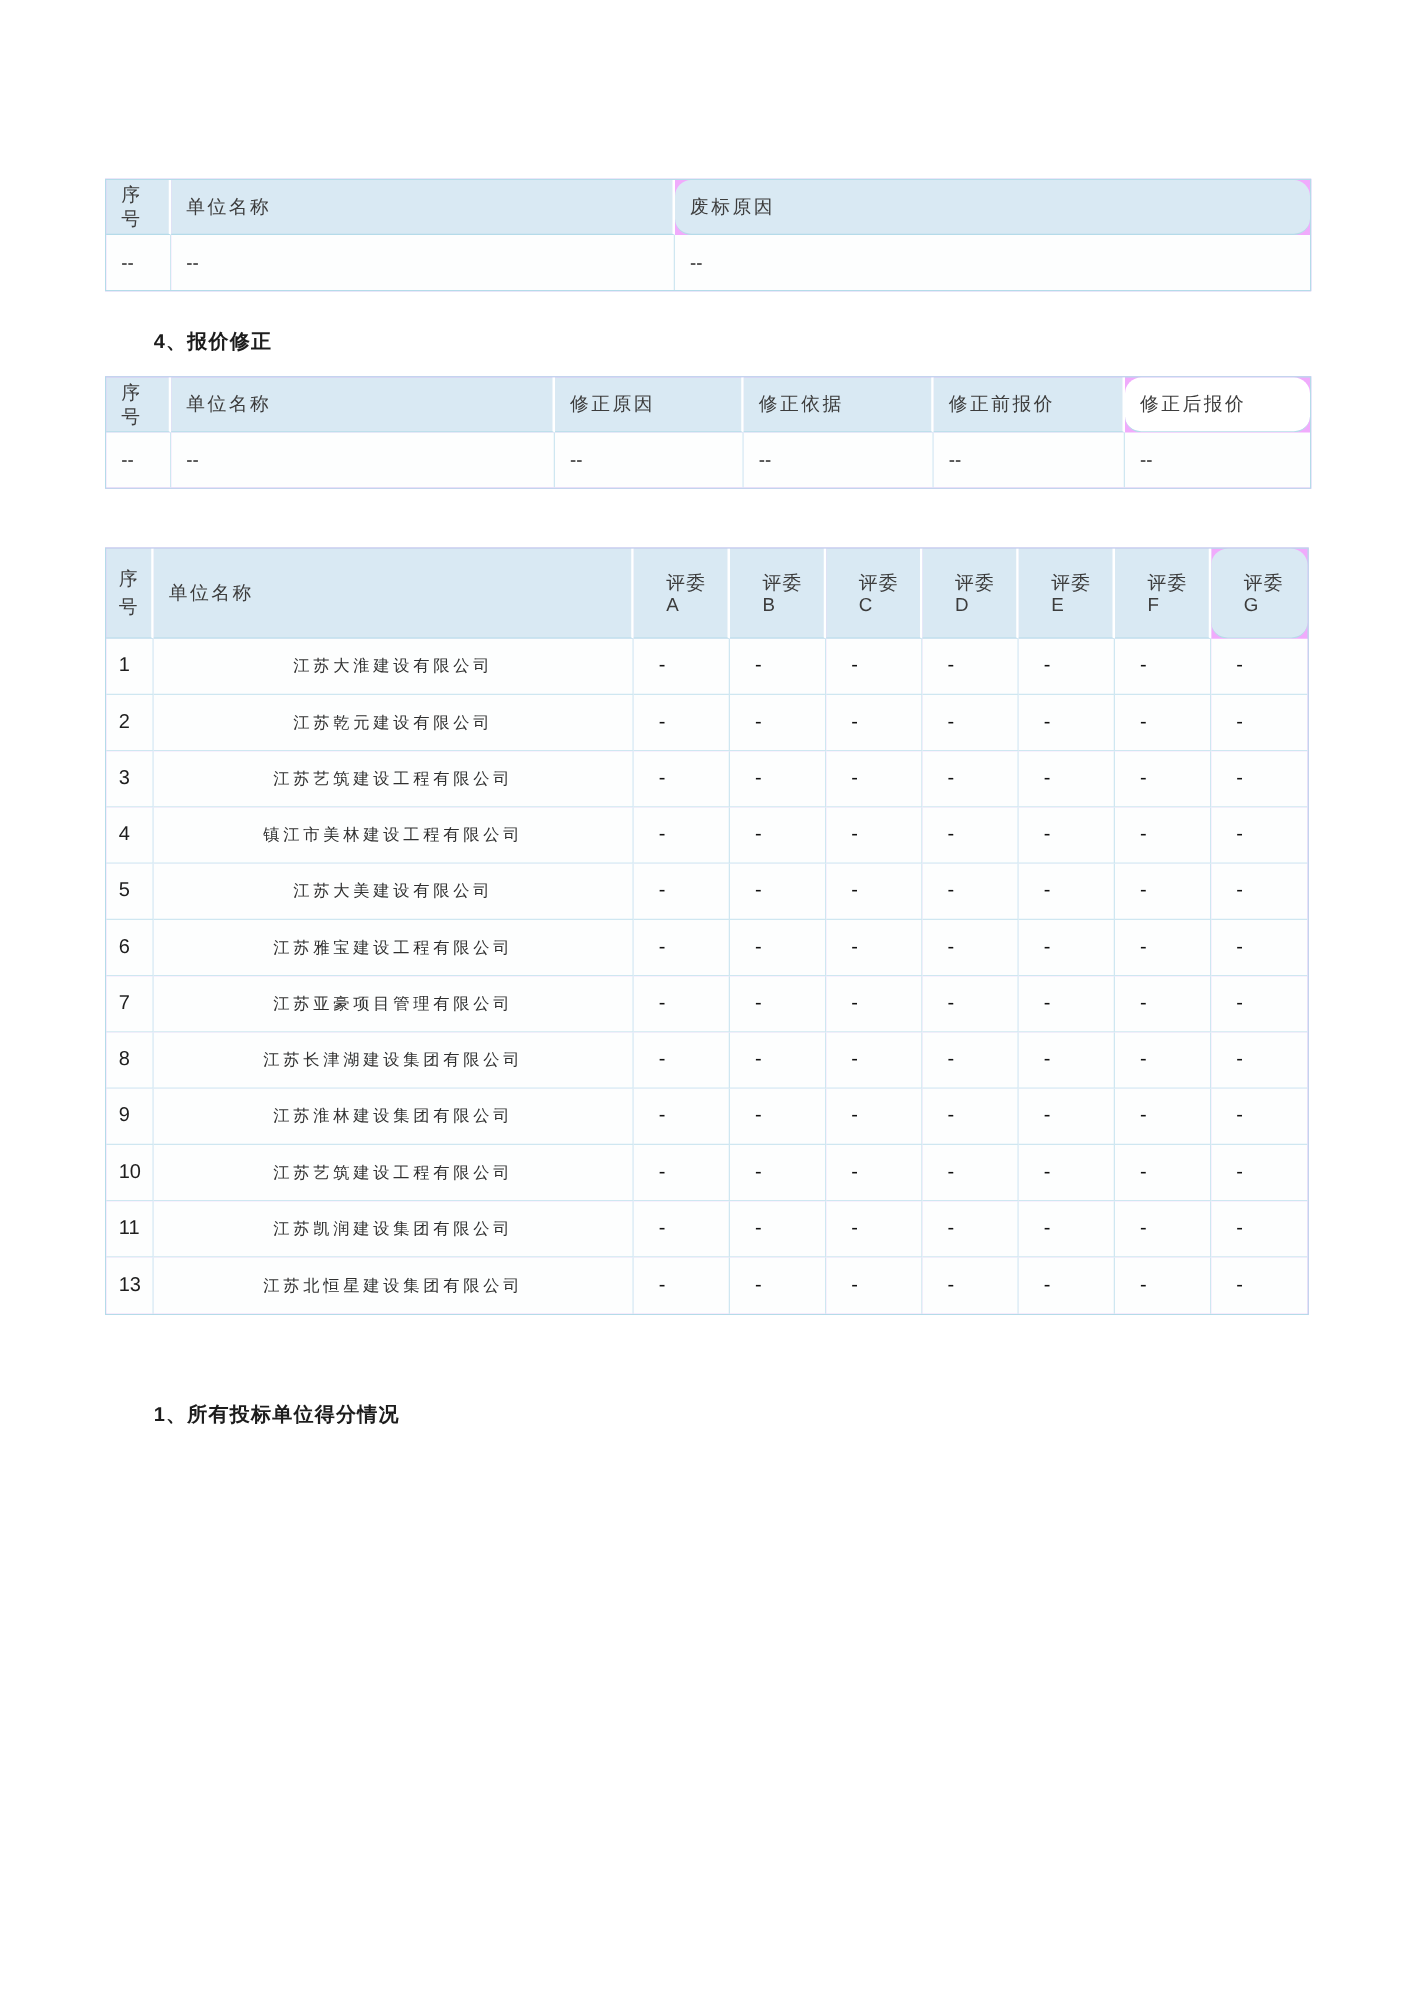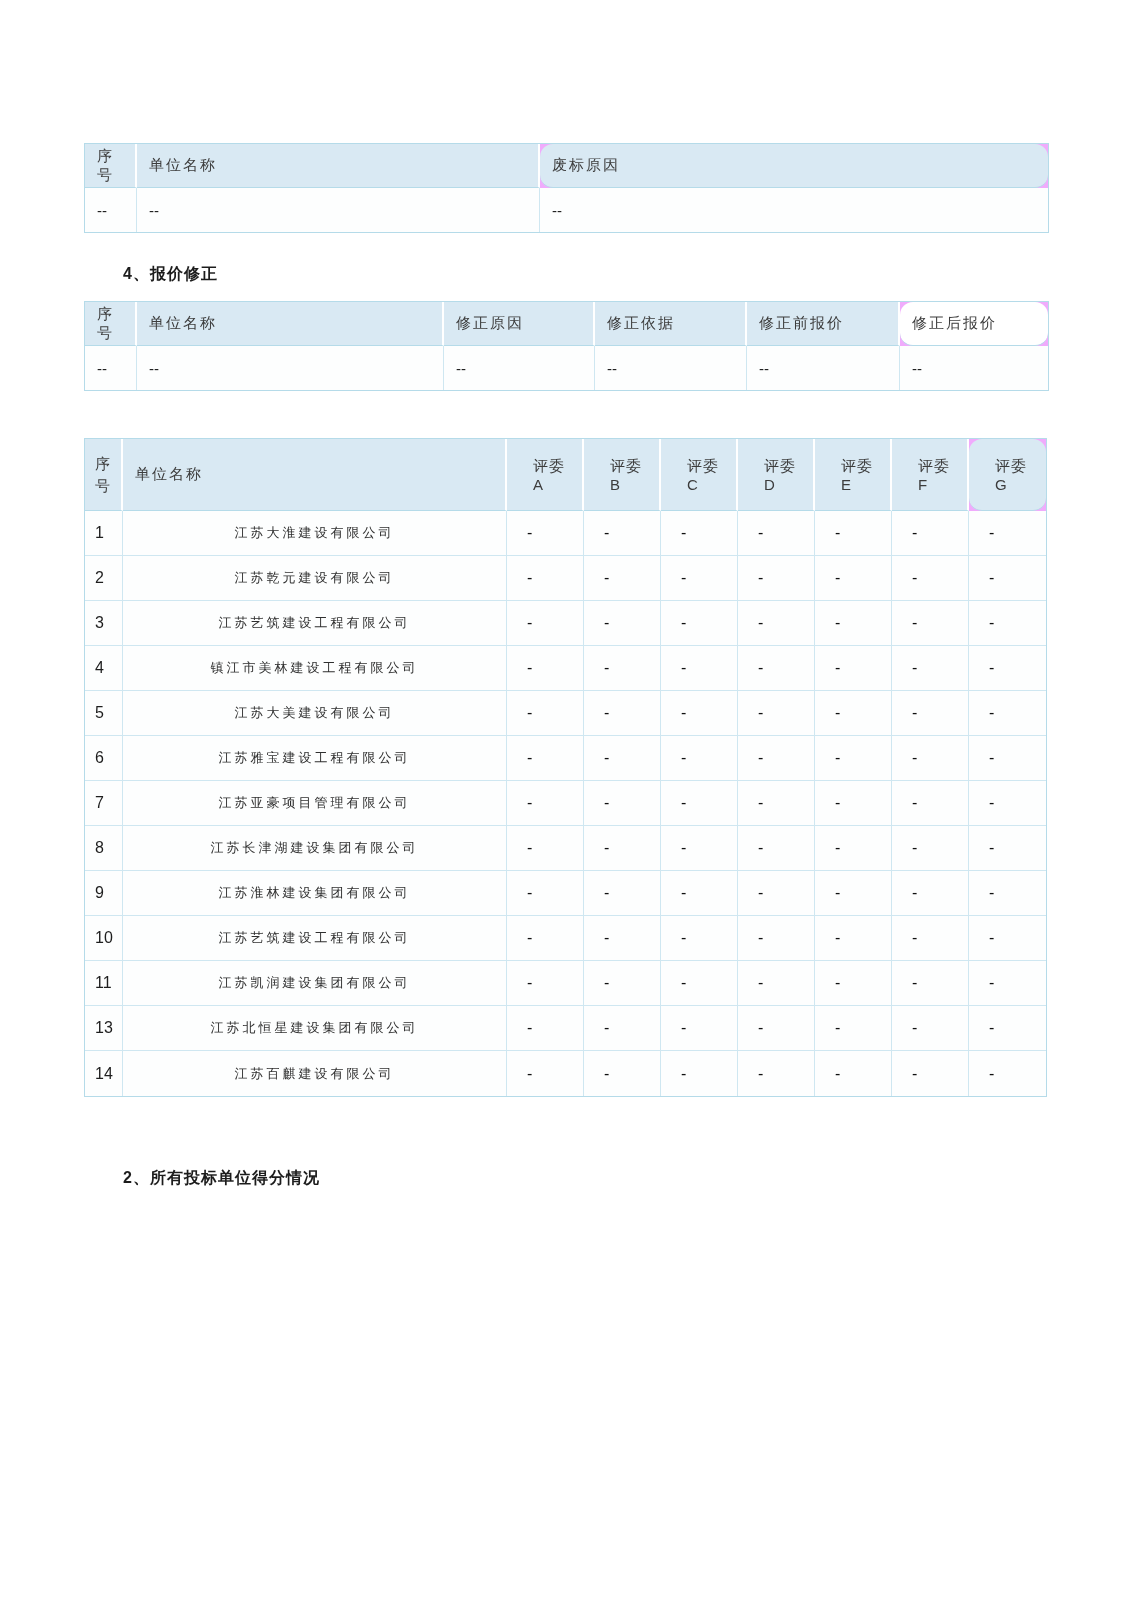--- a/index.html
+++ b/index.html
@@ -341,31 +341,20 @@
           <td class="name-c">江苏北恒星建设集团有限公司</td>
           <td class="score-c">-</td>
           <td class="score-c">-</td>
           <td class="score-c">-</td>
           <td class="score-c">-</td>
           <td class="score-c">-</td>
           <td class="score-c">-</td>
           <td class="score-c">-</td>
         </tr>
 
-        <tr>
-          <td class="no-c">14</td>
-          <td class="name-c">江苏百麒建设有限公司</td>
-          <td class="score-c">-</td>
-          <td class="score-c">-</td>
-          <td class="score-c">-</td>
-          <td class="score-c">-</td>
-          <td class="score-c">-</td>
-          <td class="score-c">-</td>
-          <td class="score-c">-</td>
-        </tr>
       </tbody>
   </table>
 
   <div class="gap-e"></div>
 
-  <h3 class="sec">2、所有投标单位得分情况</h3>
+  <h3 class="sec">1、所有投标单位得分情况</h3>
 
 </div>
 
 </body></html>

